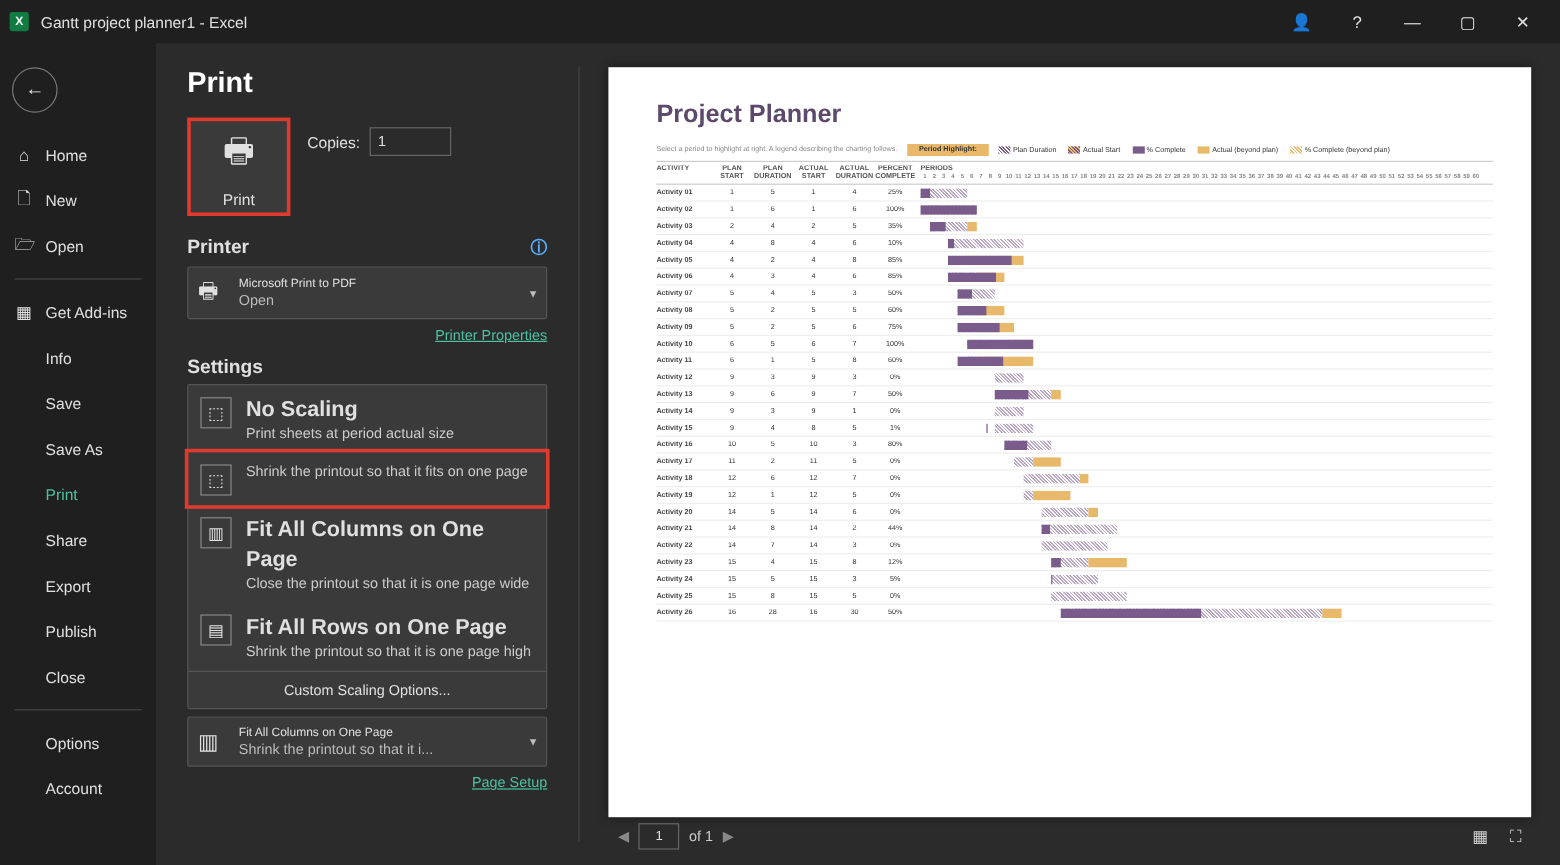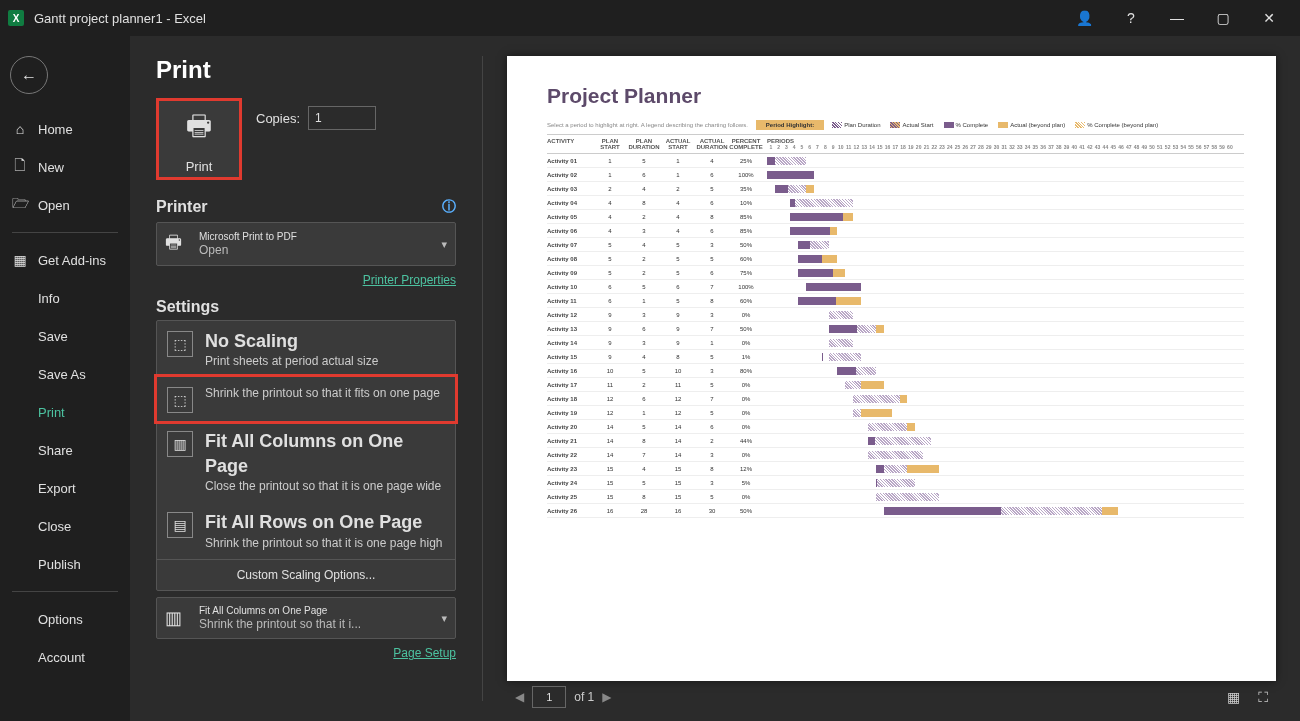--- a/index.html
+++ b/index.html
@@ -128,25 +128,25 @@
     <div class="nav-item">
         <span class="ico"></span>
         <span>Share</span>
       </div>
     <div class="nav-item">
         <span class="ico"></span>
         <span>Export</span>
       </div>
     <div class="nav-item">
         <span class="ico"></span>
+        <span>Publish</span>
+      </div>
+    <div class="nav-item">
+        <span class="ico"></span>
         <span>Close</span>
-      </div>
-    <div class="nav-item">
-        <span class="ico"></span>
-        <span>Publish</span>
       </div>
     <div class="nav-sep"></div>
     <div class="nav-item">
         <span class="ico"></span>
         <span>Options</span>
       </div>
     <div class="nav-item">
         <span class="ico"></span>
         <span>Account</span>
       </div>

